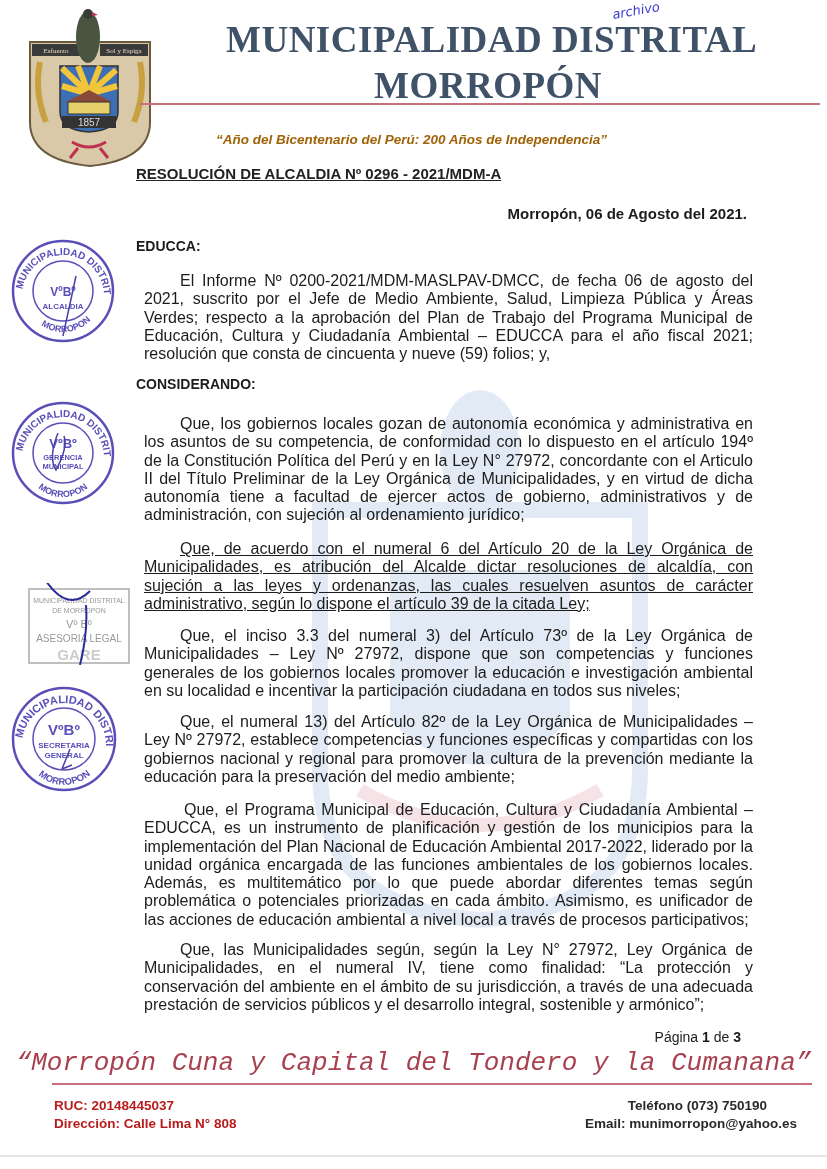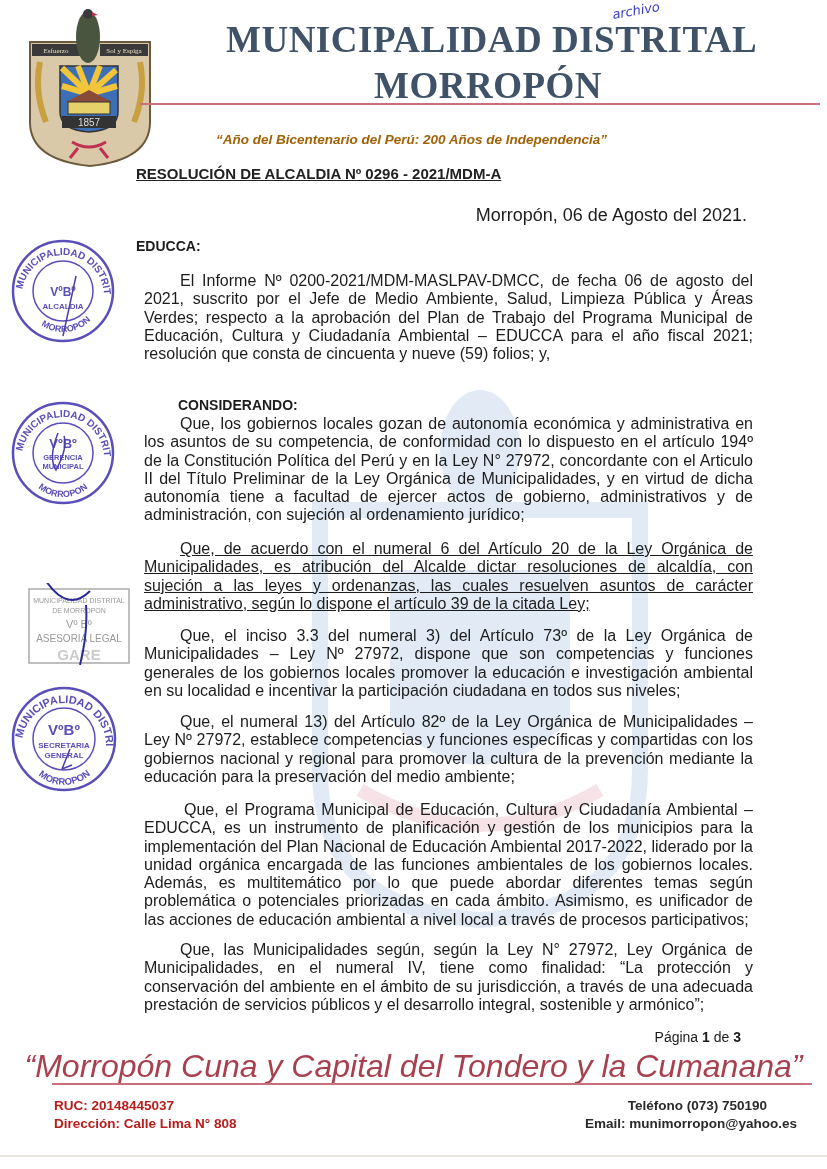--- a/index.html
+++ b/index.html
@@ -9,27 +9,27 @@
   .watermark { position: absolute; left: 300px; top: 390px; width: 360px; height: 540px; opacity: 0.13; pointer-events: none; }
   
   .crest { left: 22px; top: 2px; width: 136px; height: 166px; }
   .title1, .title2 { font-family: "Liberation Serif", serif; font-weight: bold; color: #3f5268; letter-spacing: 0.5px; }
   .title1 { left: 226px; top: 18px; font-size: 37px; white-space: nowrap; }
   .title2 { left: 374px; top: 64px; font-size: 37px; white-space: nowrap; }
   .archivo { left: 612px; top: 3px; font-family: "DejaVu Sans", sans-serif; font-size: 13px; color: #3a3ac8; transform: rotate(-10deg); font-style: italic; }
   .header-line { left: 140px; top: 103px; width: 680px; height: 2px; background: #c9707c; }
   .motto { left: 216px; top: 132px; font-size: 13.5px; font-style: italic; font-weight: bold; color: #a16207; white-space: nowrap; }
   .res-title { left: 136px; top: 165px; font-size: 15px; font-weight: bold; text-decoration: underline; color: #222; white-space: nowrap; }
-  .date { right: 80px; top: 205px; font-size: 18px; white-space: nowrap; }
+  .date { right: 80px; top: 205px; font-size: 15px; white-space: nowrap; font-weight: bold; }
   .section { left: 136px; font-size: 14px; font-weight: bold; }
   .para { left: 144px; width: 609px; font-size: 16px; line-height: 18.3px; text-align: justify; }
   .para .indent { display: inline-block; width: 36px; }
   .page-num { right: 86px; top: 1029px; font-size: 14px; }
   .page-num b { font-weight: bold; }
-  .slogan { left: 0; width: 827px; top: 1048px; text-align: center; font-family: Liberation Sans, sans-serif; font-style: italic; font-size: 32px; color: #a8404f; }
+  .slogan { left: 0; width: 827px; top: 1048px; text-align: center; font-family: Liberation Mono, monospace; font-style: italic; font-size: 26px; color: #a8404f; }
   .footer-line { left: 52px; top: 1083px; width: 760px; height: 2px; background: #c9707c; }
   .foot-left { left: 54px; top: 1097px; font-size: 13.5px; font-weight: bold; color: #b91c1c; line-height: 18px; }
   .foot-right { right: 30px; top: 1097px; font-size: 13.5px; font-weight: bold; color: #2a2a2a; line-height: 18px; text-align: right; }
   .foot-right div:first-child { padding-right: 30px; }
   
   .stamp { position: absolute; }
   .stamp svg text { font-family: "Liberation Sans", sans-serif; font-weight: bold; fill: #5a4fb8; }
   .page-edge { position: absolute; left: 0; top: 1155px; width: 827px; height: 2px; background: #e8e4e0; }
 </style>
 </head>
@@ -73,21 +73,21 @@
 <div class="abs title2">MORROPÓN</div>
 <div class="abs archivo">archivo</div>
 <div class="abs header-line"></div>
 <div class="abs motto">“Año del Bicentenario del Perú: 200 Años de Independencia”</div>
 <div class="abs res-title">RESOLUCIÓN DE ALCALDIA Nº 0296 - 2021/MDM-A</div>
 <div class="abs date">Morropón, 06 de Agosto del 2021.</div>
 
 <div class="abs section" style="top:238px;">EDUCCA:</div>
 <div class="abs para" style="top:272px;"><span class="indent"></span><span>El Informe Nº 0200-2021/MDM-MASLPAV-DMCC, de fecha 06 de agosto del 2021, suscrito por el Jefe de Medio Ambiente, Salud, Limpieza Pública y Áreas Verdes; respecto a la aprobación del Plan de Trabajo del Programa Municipal de Educación, Cultura y Ciudadanía Ambiental – EDUCCA para el año fiscal 2021; resolución que consta de cincuenta y nueve (59) folios; y,</span></div>
 
-<div class="abs section" style="top:397px;margin-left:42px;">CONSIDERANDO:</div>
+<div class="abs section" style="top:376px;">CONSIDERANDO:</div>
 <div class="abs para" style="top:415px;"><span class="indent"></span><span>Que, los gobiernos locales gozan de autonomía económica y administrativa en los asuntos de su competencia, de conformidad con lo dispuesto en el artículo 194º de la Constitución Política del Perú y en la Ley N° 27972, concordante con el Articulo II del Título Preliminar de la Ley Orgánica de Municipalidades, y en virtud de dicha autonomía tiene a facultad de ejercer actos de gobierno, administrativos y de administración, con sujeción al ordenamiento jurídico;</span></div>
 <div class="abs para" style="top:540px;text-decoration:underline;"><span class="indent"></span><span>Que, de acuerdo con el numeral 6 del Artículo 20 de la Ley Orgánica de Municipalidades, es atribución del Alcalde dictar resoluciones de alcaldía, con sujeción a las leyes y ordenanzas, las cuales resuelven asuntos de carácter administrativo, según lo dispone el artículo 39 de la citada Ley;</span></div>
 <div class="abs para" style="top:627px;"><span class="indent"></span><span>Que, el inciso 3.3 del numeral 3) del Artículo 73º de la Ley Orgánica de Municipalidades – Ley Nº 27972, dispone que son competencias y funciones generales de los gobiernos locales promover la educación e investigación ambiental en su localidad e incentivar la participación ciudadana en todos sus niveles;</span></div>
 <div class="abs para" style="top:713px;"><span class="indent"></span><span>Que, el numeral 13) del Artículo 82º de la Ley Orgánica de Municipalidades – Ley Nº 27972, establece competencias y funciones específicas y compartidas con los gobiernos nacional y regional para promover la cultura de la prevención mediante la educación para la preservación del medio ambiente;</span></div>
 <div class="abs para" style="top:801px;"><span class="indent" style="width:40px;"></span><span>Que, el Programa Municipal de Educación, Cultura y Ciudadanía Ambiental – EDUCCA, es un instrumento de planificación y gestión de los municipios para la implementación del Plan Nacional de Educación Ambiental 2017-2022, liderado por la unidad orgánica encargada de las funciones ambientales de los gobiernos locales. Además, es multitemático por lo que puede abordar diferentes temas según problemática o potenciales priorizadas en cada ámbito. Asimismo, es unificador de las acciones de educación ambiental a nivel local a través de procesos participativos;</span></div>
 <div class="abs para" style="top:941px;"><span class="indent"></span><span>Que, las Municipalidades según, según la Ley N° 27972, Ley Orgánica de Municipalidades, en el numeral IV, tiene como finalidad: “La protección y conservación del ambiente en el ámbito de su jurisdicción, a través de una adecuada prestación de servicios públicos y el desarrollo integral, sostenible y armónico”;</span></div>
 
 <div class="abs page-num">
   <span>Página</span>
   <b>1</b>

